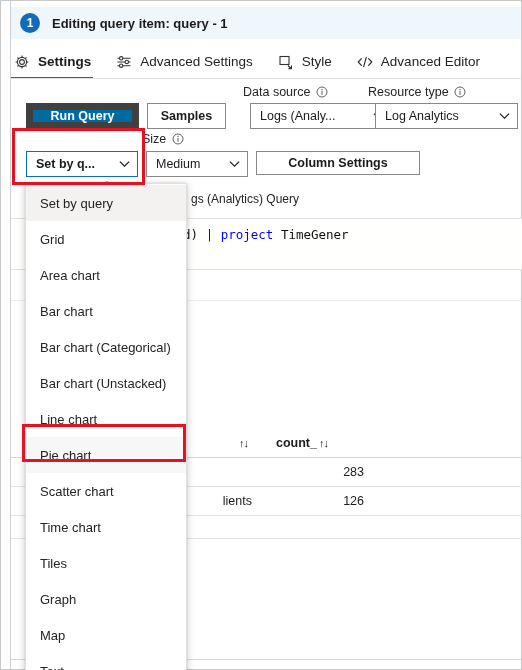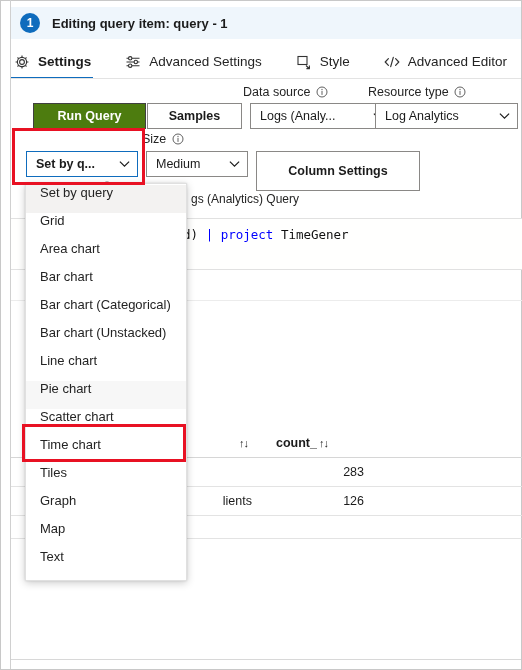--- a/index.html
+++ b/index.html
@@ -87,21 +87,20 @@
 
   
   .tabstrip {
     position: absolute;
     left: 11px;
     top: 45px;
     width: 510px;
     height: 33px;
     display: flex;
     align-items: center;
-    gap: 9px;
   }
   .tab {
     display: flex;
     align-items: center;
     height: 31px;
     padding: 0 2px;
     margin-right: 20px;
     position: relative;
     cursor: default;
     white-space: nowrap;
@@ -171,24 +170,23 @@
     box-sizing: border-box;
     font-size: 12.5px;
     font-weight: bold;
     display: flex;
     align-items: center;
     justify-content: center;
     cursor: default;
     white-space: nowrap;
   }
   .btn-primary {
-    background: #4d7c0f;
+    background: #0369a1;
     color: #ffffff;
-    border: 1px solid #404040;
-    margin-left: 7px;
+    border: 7px solid #404040;
   }
   .btn-secondary {
     background: #ffffff;
     color: #1b1b1b;
     border: 1px solid #8a8886;
   }
 
   .combo {
     position: absolute;
     box-sizing: border-box;
@@ -342,22 +340,23 @@
     top: 183px;
     width: 162px;
     background: #ffffff;
     border: 1px solid #e0e0e0;
     box-shadow: 0 2px 8px rgba(0,0,0,0.20), 0 0 2px rgba(0,0,0,0.12);
     z-index: 30;
     padding: 1px 0 3px 0;
     box-sizing: border-box;
   }
   .menu-item {
-    height: 28px;
-    display: flex;
+    height: 36px;
+    display: flex;
+    align-items: center;
     padding-left: 14px;
     font-size: 13px;
     color: #242424;
     cursor: default;
     white-space: nowrap;
     box-sizing: border-box;
   }
   .menu-item.selected {
     background: #f3f2f1;
   }
@@ -451,21 +450,21 @@
         <svg width="12" height="12" viewBox="0 0 12 12" fill="none" stroke="#616161" stroke-width="1">
           <circle cx="6" cy="6" r="5"></circle>
             <path d="M6 5.2v3.3" stroke-linecap="round"></path>
             <circle cx="6" cy="3.4" r="0.62" fill="#616161" stroke="none"></circle>
         </svg>
       </span>
     </div>
 
     <button class="btn btn-primary" style="left:15px; top:23px; width:113px; height:26px;">Run Query</button>
 
-    <button class="btn btn-secondary" style="left:136px; top:23px; width:95px; height:26px;">Samples</button>
+    <button class="btn btn-secondary" style="left:136px; top:23px; width:79px; height:26px;">Samples</button>
 
     <div class="combo" style="left:239px; top:23px; width:142px; height:26px;">
       <span>Logs (Analy...</span>
       <span class="chev">
         <svg width="11" height="8" viewBox="0 0 11 8" fill="none" stroke="#1b1b1b" stroke-width="1.2">
           <path d="M0.9 1.6L5.5 6.1L10.1 1.6"></path>
         </svg>
       </span>
     </div>
 
@@ -511,21 +510,21 @@
 
     <div class="combo" style="left:135px; top:71px; width:102px; height:26px;">
       <span>Medium</span>
       <span class="chev">
         <svg width="11" height="8" viewBox="0 0 11 8" fill="none" stroke="#1b1b1b" stroke-width="1.2">
           <path d="M0.9 1.6L5.5 6.1L10.1 1.6"></path>
         </svg>
       </span>
     </div>
 
-    <button class="btn btn-secondary" style="left:245px; top:71px; width:164px; height:40px;">Column Settings</button>
+    <button class="btn btn-secondary" style="left:245px; top:71px; width:164px; height:24px;">Column Settings</button>
   </div>
 
   <div class="qpanel">
     <div class="qpanel-label">L</div>
     <div class="qpanel-label" style="left:180px;">gs (Analytics) Query</div>
   </div>
 
   <div class="qeditor">
     <div class="qline">
       <span>TimeGenerated &gt; ago(7d) </span><span class="op">|</span><span class="kw"> project</span><span> TimeGener</span>

